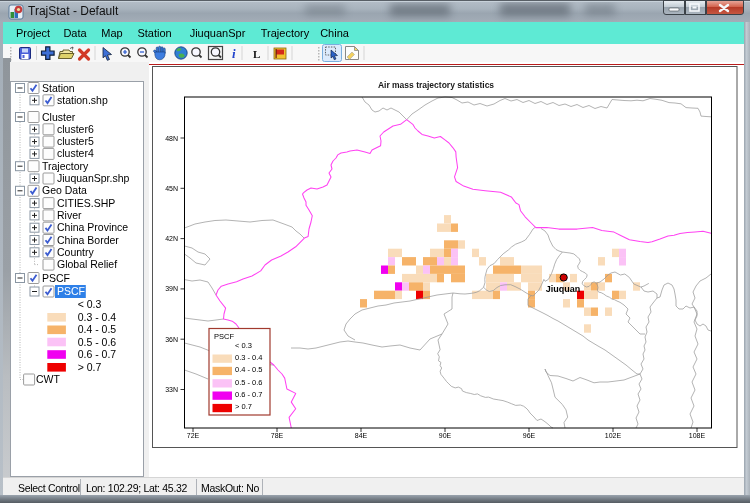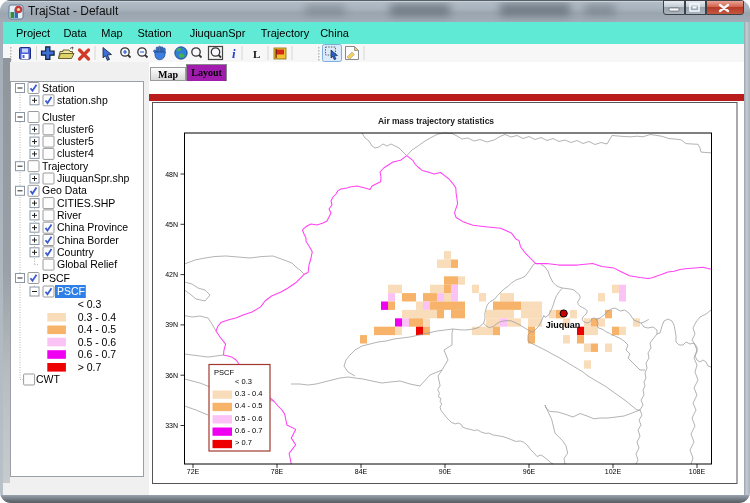--- a/index.html
+++ b/index.html
@@ -1,17 +1,17 @@
 <!DOCTYPE html>
 <html><head>
 <meta charset="utf-8">
 <style>
 html,body{margin:0;padding:0;}
 body{width:750px;height:503px;overflow:hidden;font-family:"Liberation Sans",sans-serif;}
-#win{position:absolute;left:0;top:0;width:750px;height:503px;background:#f0f0f0;overflow:hidden;border-radius:11px;}
+#win{position:absolute;left:0;top:0;width:750px;height:503px;background:#f0f0f0;overflow:hidden;}
 
 #titlebar{position:absolute;left:0;top:0;width:750px;height:22px;
   background:linear-gradient(to bottom,#b5bfc9 0%,#a8b3bd 40%,#9aa5b0 60%,#a3adb7 100%);overflow:hidden;}
 #titlebar .topline{position:absolute;left:0;top:0;width:750px;height:1px;background:#585f66;}
 #titlebar .topline2{position:absolute;left:0;top:1px;width:750px;height:1px;background:#c8d2da;}
 .smudge{position:absolute;background:#57606a;filter:blur(4px);opacity:.65;}
 #ticon{position:absolute;left:8px;top:4px;width:16px;height:16px;}
 #ttext{position:absolute;left:28px;top:4px;font-size:12px;color:#111;}
 
 #wbtns{position:absolute;left:663px;top:0;width:81px;height:15px;}
@@ -35,21 +35,21 @@
 #lclose{position:absolute;left:118px;top:3px;width:14px;height:13px;border:1px solid #b4b8bb;background:#f4f4f4;
   font-size:9px;text-align:center;line-height:12px;color:#333;}
 #ltree{position:absolute;left:0;top:19px;width:134px;height:396px;background:#fff;border:1px solid #9aa0a8;box-sizing:border-box;}
 
 #splitter{position:absolute;left:144px;top:62px;width:5px;height:421px;background:#f0f0f0;}
 
 #main{position:absolute;left:149px;top:62px;width:595px;height:421px;background:#fff;}
 .tab{position:absolute;box-sizing:border-box;font-family:"Liberation Serif",serif;font-weight:bold;font-size:10px;text-align:center;}
 #tabmap{left:1px;top:5px;width:36px;height:14px;background:linear-gradient(to bottom,#fdfdfd,#d9d9d9);border:1px solid #9b9b9b;line-height:13px;}
 #tablayout{left:37px;top:2px;width:41px;height:17px;background:#a21caf;border:1px solid #8a8a8a;border-bottom:none;line-height:16px;}
-#page{position:absolute;left:0px;top:32px;width:595px;height:402px;background:#fff;border-top:7px solid #b91c1c;}
+#page{position:absolute;left:0px;top:2px;width:595px;height:402px;background:#fff;border-top:1px solid #b91c1c;}
 #mapsvg{position:absolute;left:0px;top:0px;}
 
 #status{position:absolute;left:0px;top:477px;width:750px;height:18px;background:#f0f0f0;border-top:1px solid #d5d5d5;font-size:10.5px;color:#000;}
 #status span{position:absolute;top:4px;letter-spacing:-0.3px;}
 #status .sep{position:absolute;top:1px;width:1px;height:16px;background:#aeb2b8;}
 
 #bleft{position:absolute;left:0;top:22px;width:3px;height:473px;background:linear-gradient(to bottom,#a3adb7,#b8c0c8);}
 #bright{position:absolute;left:744px;top:22px;width:6px;height:473px;background:linear-gradient(to right,#99a3ad,#c3cbd3 40%,#aab2ba);}
 #bbottom{position:absolute;left:0;top:495px;width:750px;height:8px;background:linear-gradient(to bottom,#9aa4ae,#6e767e 60%,#565c62);}
 </style>
@@ -472,16 +472,24 @@
 <rect x="212.5" y="407.5" width="19.5" height="8.3" fill="#f000f0"></rect>
 <text x="235" y="412.9" font-size="7.5" fill="#000">0.6 - 0.7</text>
 <rect x="212.5" y="419.9" width="19.5" height="8.3" fill="#ee0000"></rect>
 <text x="235" y="425.3" font-size="7.5" fill="#000">&gt; 0.7</text>
 <circle cx="563.7" cy="293.5" r="3.6" fill="#cc0000" stroke="#000" stroke-width="1"></circle>
 <text x="563" y="307.5" font-size="9" font-weight="bold" fill="#000" text-anchor="middle">Jiuquan</text>
 </g>
 </svg>
       </div>
   </div>
+  <div id="status">
+    <span style="left:18px">Select Control</span>
+    <div class="sep" style="left:80px"></div>
+    <span style="left:86px">Lon: 102.29; Lat: 45.32</span>
+    <div class="sep" style="left:196px"></div>
+    <span style="left:201px">MaskOut: No</span>
+    <div class="sep" style="left:262px"></div>
+  </div>
   <div id="bleft"></div>
     <div id="bright"></div>
     <div id="bbottom"></div>
 </div>
 
 </body></html>

